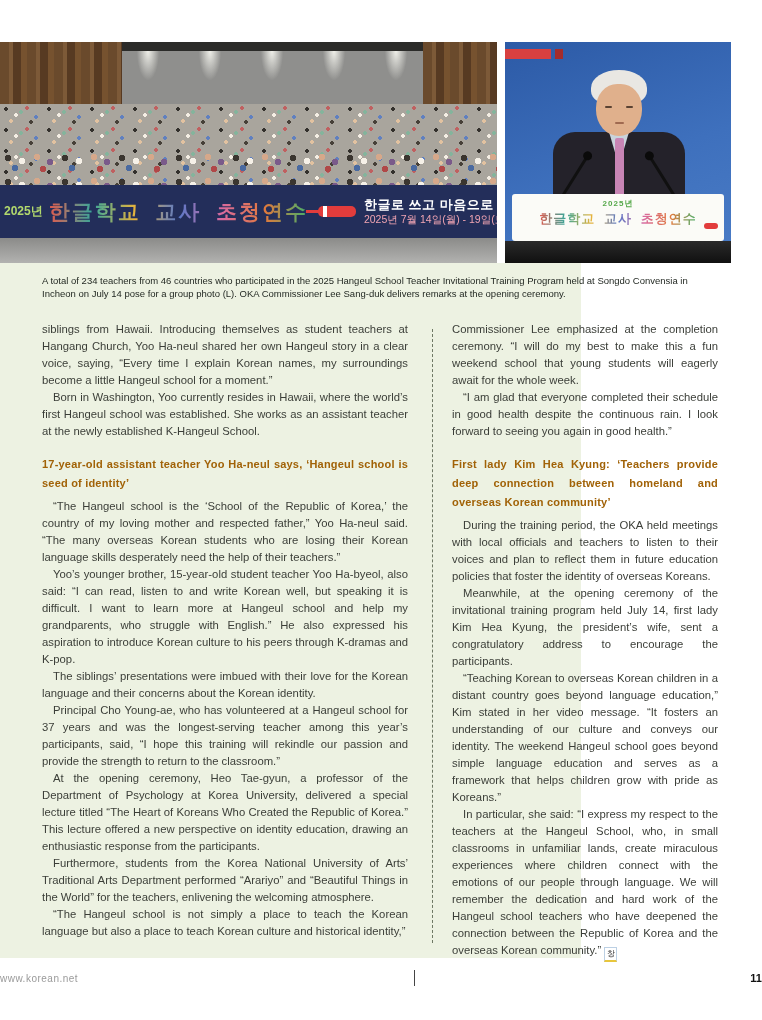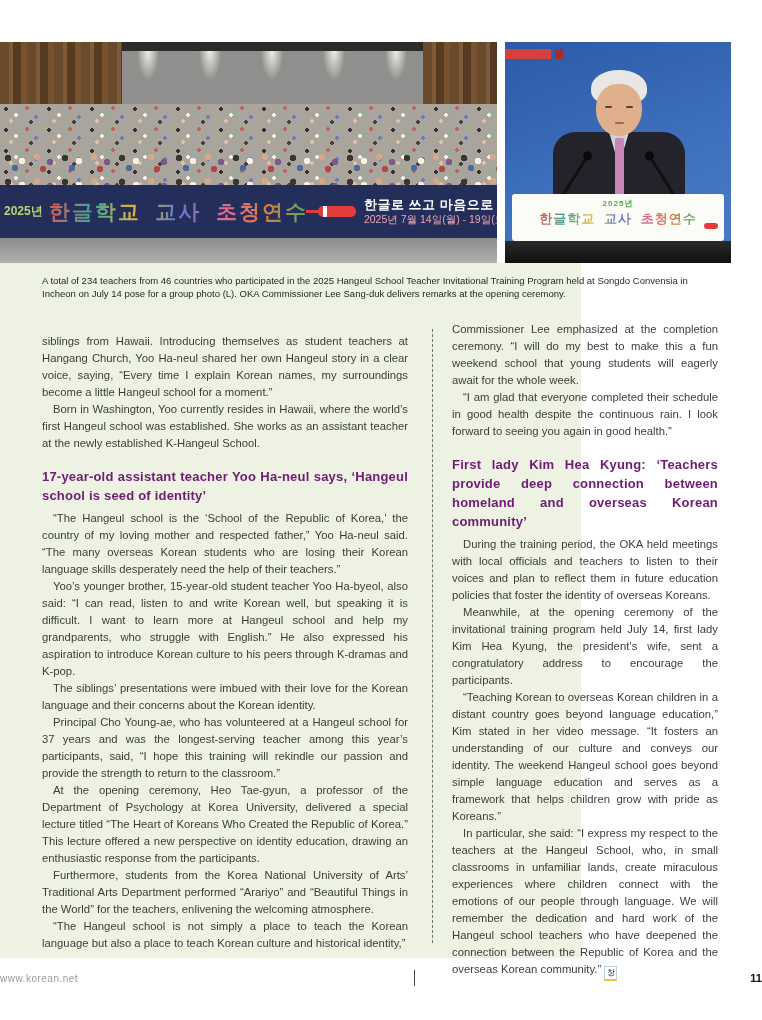--- a/index.html
+++ b/index.html
@@ -91,29 +91,29 @@
   .pr-base{position:absolute;left:0;right:0;bottom:0;height:22px;background:linear-gradient(#2a2a2a,#101010);}
 
   
   .panel{position:absolute;left:0;top:263px;width:581px;height:695px;background:#edf2e2;}
   .caption{
     position:absolute;left:42px;top:11px;width:682px;
     font-size:9.5px;line-height:13px;color:#242a24;text-align:left;
   }
   .divider{position:absolute;left:432px;top:66px;height:614px;border-left:1.5px dashed #6e7864;}
   .col{position:absolute;top:58px;}
-  .col-left{left:42px;width:366px;margin-top:12px;}
+  .col-left{left:42px;width:366px;}
   .col-right{left:452px;width:266px;}
   .body{
     margin:0;font-size:11.3px;line-height:17px;color:#3b3e38;
     text-align:justify;
   }
   .ind{text-indent:11px;}
   .heading{
-    margin:15px 0 5px;color:#701a75;font-size:13px;line-height:19px;
+    margin:15px 0 5px;color:#a16207;font-size:11px;line-height:19px;
     font-weight:bold;text-align:justify;letter-spacing:0.2px;
   }
   .endmark{
     display:inline-block;width:11px;height:12px;line-height:12px;
     background:#ffffff;border:1px solid #bcd0e4;border-bottom:2px solid #e8c63c;
     font-size:8px;color:#333;text-align:center;vertical-align:-2px;text-indent:0;
   }
 
   
   .footer{

